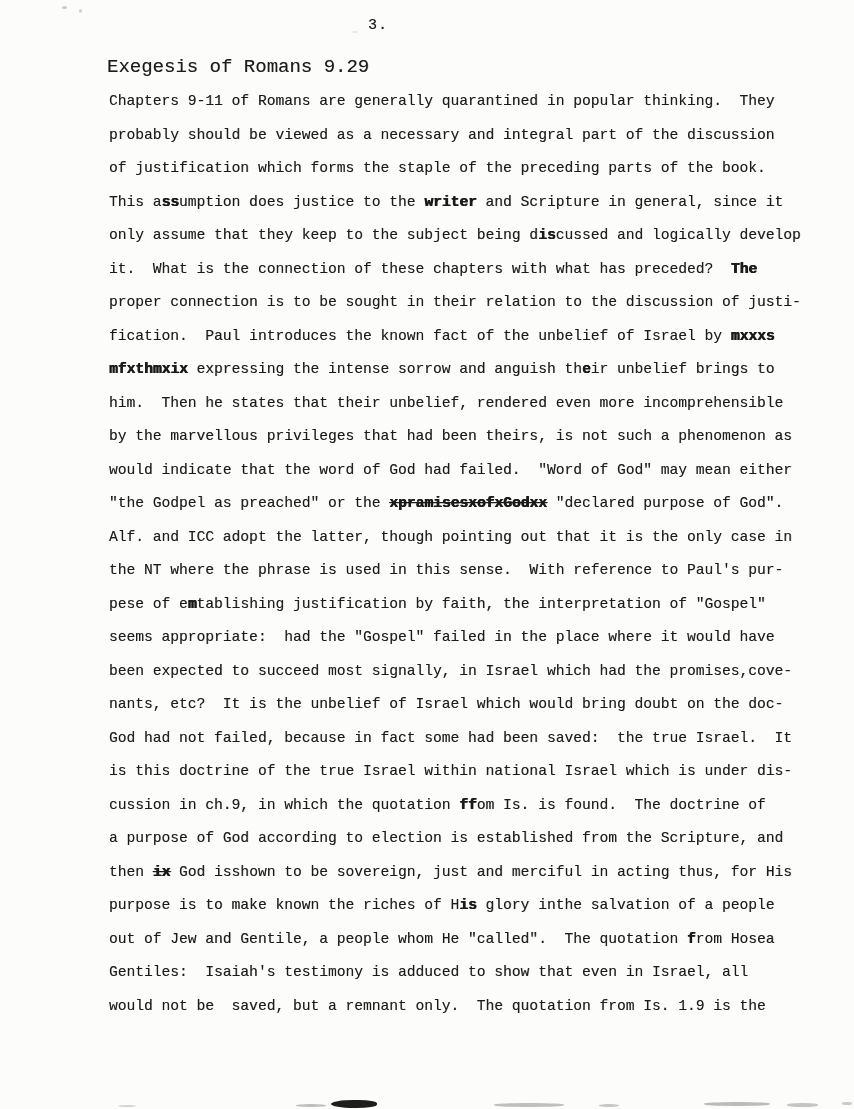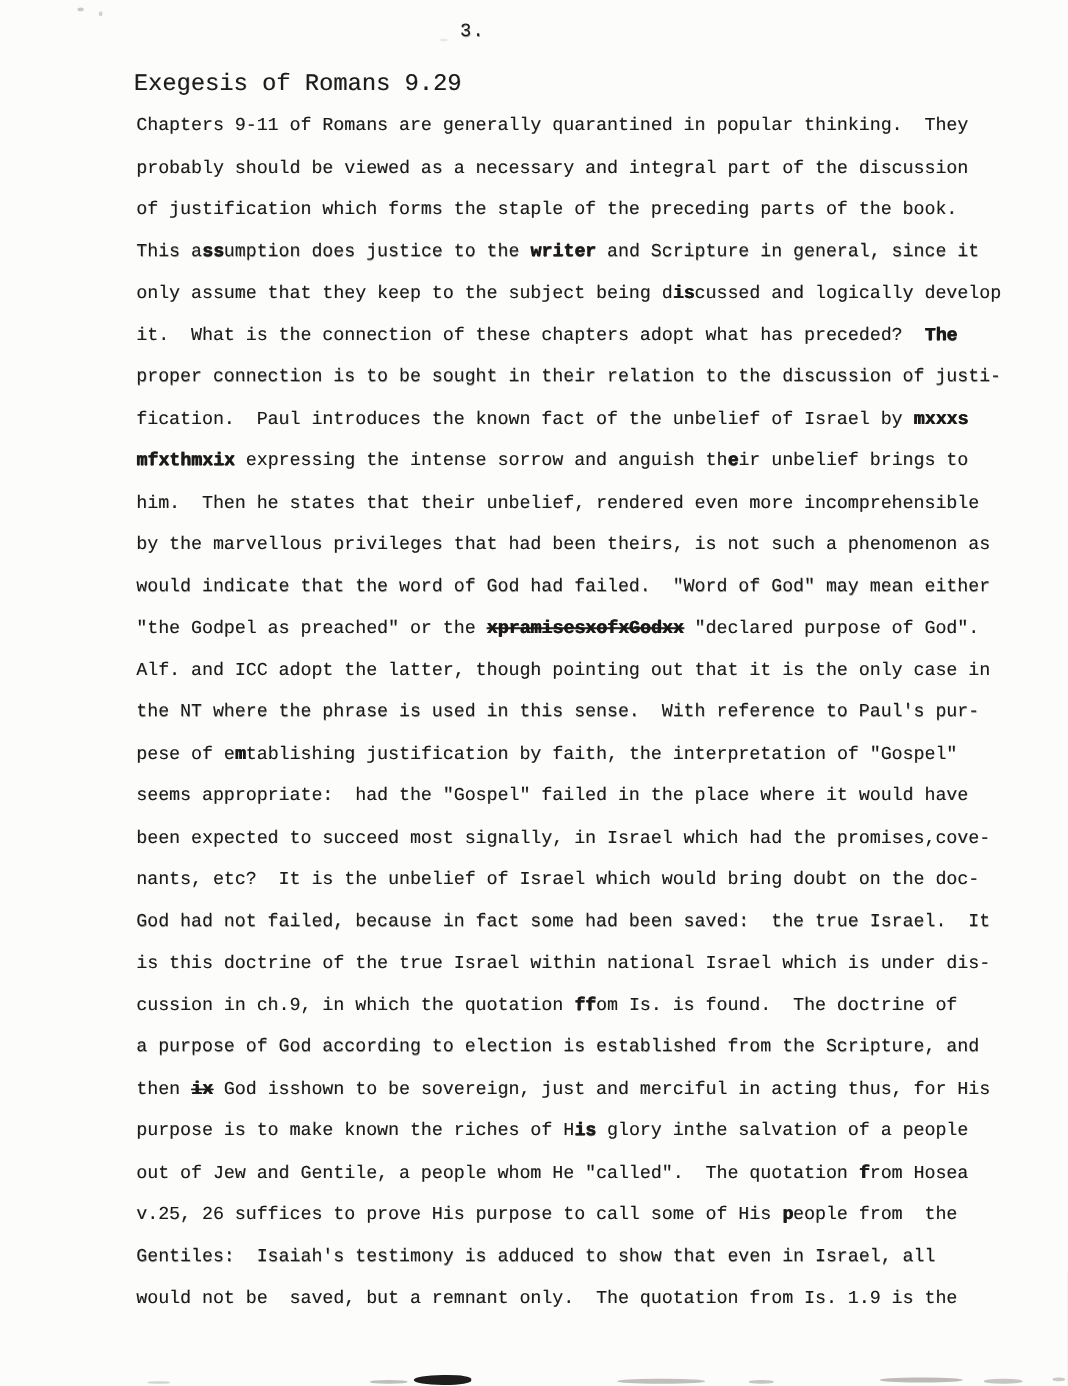--- a/index.html
+++ b/index.html
@@ -77,42 +77,41 @@
 
   <div class="page-number">3.</div>
   <div class="doc-title">Exegesis of Romans 9.29</div>
 
   <div class="doc-body" id="doc-body">
       <div class="line"><span>Chapters 9-11 of Romans are generally quarantined in popular thinking.  They</span></div>
       <div class="line"><span>probably should be viewed as a necessary and integral part of the discussion</span></div>
       <div class="line"><span>of justification which forms the staple of the preceding parts of the book.</span></div>
       <div class="line"><span>This a</span><span class="ot">ss</span><span>umption does justice to the </span><span class="ot">writer</span><span> and Scripture in general, since it</span></div>
       <div class="line"><span>only assume that they keep to the subject being d</span><span class="ot">is</span><span>cussed and logically develop</span></div>
-      <div class="line"><span>it.  What is the connection of these chapters adopt what has preceded?  </span><span class="ot">The</span></div>
+      <div class="line"><span>it.  What is the connection of these chapters with what has preceded?  </span><span class="ot">The</span></div>
       <div class="line"><span>proper connection is to be sought in their relation to the discussion of justi-</span></div>
       <div class="line"><span>fication.  Paul introduces the known fact of the unbelief of Israel by </span><span class="ot">mxxxs</span></div>
       <div class="line"><span class="ot">mfxthmxix</span><span> expressing the intense sorrow and anguish th</span><span class="ot">e</span><span>ir unbelief brings to</span></div>
       <div class="line"><span>him.  Then he states that their unbelief, rendered even more incomprehensible</span></div>
       <div class="line"><span>by the marvellous privileges that had been theirs, is not such a phenomenon as</span></div>
       <div class="line"><span>would indicate that the word of God had failed.  "Word of God" may mean either</span></div>
       <div class="line"><span>"the Godpel as preached" or the </span><span class="xout">xpramisesxofxGodxx</span><span> "declared purpose of God".</span></div>
       <div class="line"><span>Alf. and ICC adopt the latter, though pointing out that it is the only case in</span></div>
       <div class="line"><span>the NT where the phrase is used in this sense.  With reference to Paul's pur-</span></div>
       <div class="line"><span>pese of e</span><span class="ot">m</span><span>tablishing justification by faith, the interpretation of "Gospel"</span></div>
       <div class="line"><span>seems appropriate:  had the "Gospel" failed in the place where it would have</span></div>
       <div class="line"><span>been expected to succeed most signally, in Israel which had the promises,cove-</span></div>
       <div class="line"><span>nants, etc?  It is the unbelief of Israel which would bring doubt on the doc-</span></div>
       <div class="line"><span>God had not failed, because in fact some had been saved:  the true Israel.  It</span></div>
       <div class="line"><span>is this doctrine of the true Israel within national Israel which is under dis-</span></div>
       <div class="line"><span>cussion in ch.9, in which the quotation </span><span class="ot">ff</span><span>om Is. is found.  The doctrine of</span></div>
       <div class="line"><span>a purpose of God according to election is established from the Scripture, and</span></div>
       <div class="line"><span>then </span><span class="xout">ix</span><span> God isshown to be sovereign, just and merciful in acting thus, for His</span></div>
       <div class="line"><span>purpose is to make known the riches of H</span><span class="ot">is</span><span> glory inthe salvation of a people</span></div>
       <div class="line"><span>out of Jew and Gentile, a people whom He "called".  The quotation </span><span class="ot">f</span><span>rom Hosea</span></div>
-      <div class="line"><span>v.25, 26 suffices to prove His purpose to call some of His </span><span class="ot">p</span><span>eople from  the</span></div>
       <div class="line"><span>Gentiles:  Isaiah's testimony is adduced to show that even in Israel, all</span></div>
       <div class="line"><span>would not be  saved, but a remnant only.  The quotation from Is. 1.9 is the</span></div>
     </div>
 
   <span class="smudge smudge-g"></span>
   <span class="smudge smudge-a"></span>
   <span class="smudge smudge-blob"></span>
   <span class="smudge smudge-b"></span>
   <span class="smudge smudge-c"></span>
   <span class="smudge smudge-d"></span>

